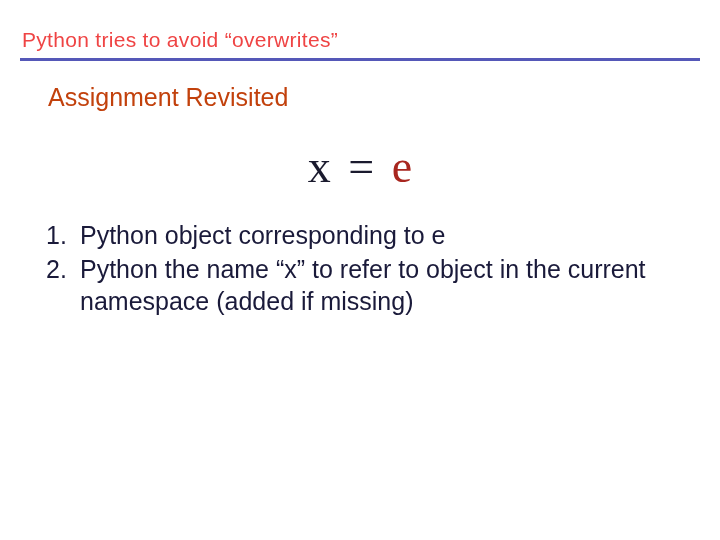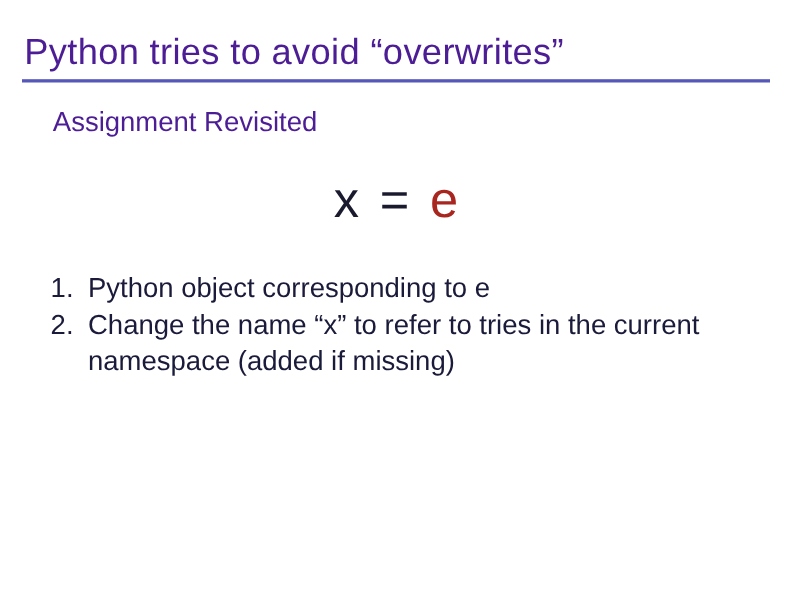--- a/index.html
+++ b/index.html
@@ -4,46 +4,46 @@
 <style>
   * { margin: 0; padding: 0; box-sizing: border-box; }
   html, body { width: 720px; height: 540px; }
   body {
     background: #ffffff;
     font-family: Verdana, Geneva, sans-serif;
     color: #1a1a2e;
     padding: 28px 18px 0 18px;
   }
   .title {
-    font-size: 33px;
-    color: #4c1d95;
+    font-size: 21px;
+    color: #ef4444;
     font-weight: 400;
     letter-spacing: 0.3px;
     margin-bottom: 6px;
     padding-left: 4px;
   }
   .title-rule {
     border: none;
     border-top: 3px solid #5558b8;
     margin-bottom: 22px;
     margin-left: 2px;
     margin-right: 2px;
   }
   .subheading {
     font-size: 25px;
-    color: #4c1d95;
+    color: #c2410c;
     font-weight: 400;
     margin-left: 30px;
     margin-bottom: 28px;
   }
   .expression {
     text-align: center;
     font-size: 46px;
-    font-family: Liberation Sans, sans-serif;
-    margin-bottom: 38px;
+    font-family: Liberation Serif, serif;
+    margin-bottom: 26px;
   }
   .expr-x { color: #1a1a2e; }
   .expr-eq { color: #1a1a2e; padding: 0 6px; }
   .expr-e { color: #a8261f; }
   .list {
     list-style: none;
     margin-left: 28px;
     margin-right: 24px;
   }
   .list li {
@@ -73,15 +73,15 @@
   <span class="expr-e">e</span>
 </div>
 
 <ol class="list">
   <li>
     <span class="list-num">1.</span>
     <span class="list-text">Python object corresponding to e</span>
   </li>
   <li>
     <span class="list-num">2.</span>
-    <span class="list-text">Change the name “x” to refer to tries in the current namespace (added if missing)</span>
+    <span class="list-text">Python the name “x” to refer to object in the current namespace (added if missing)</span>
   </li>
 </ol>
 
 </body></html>

